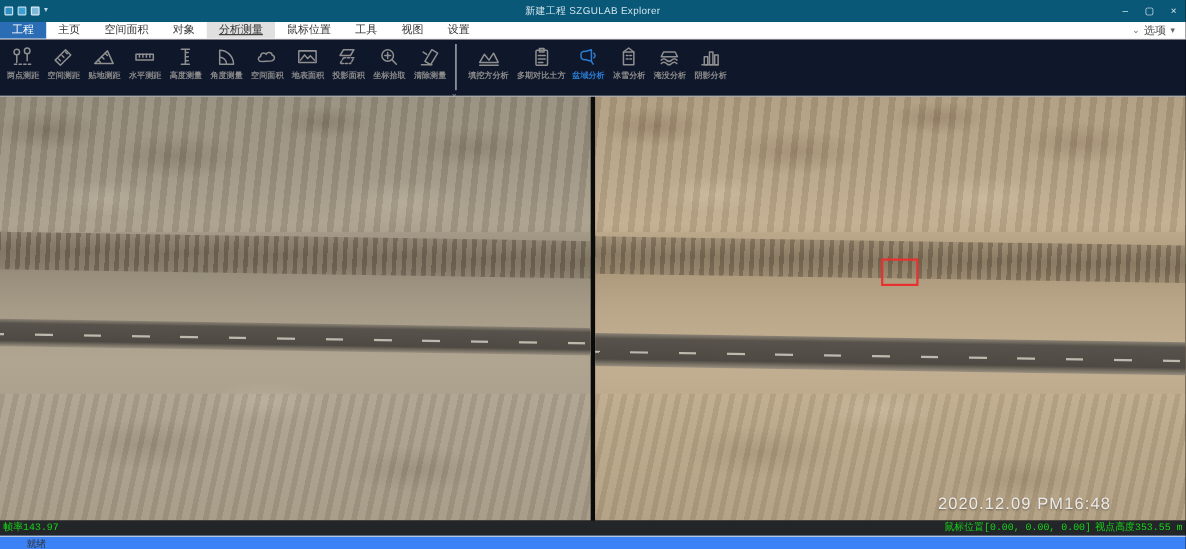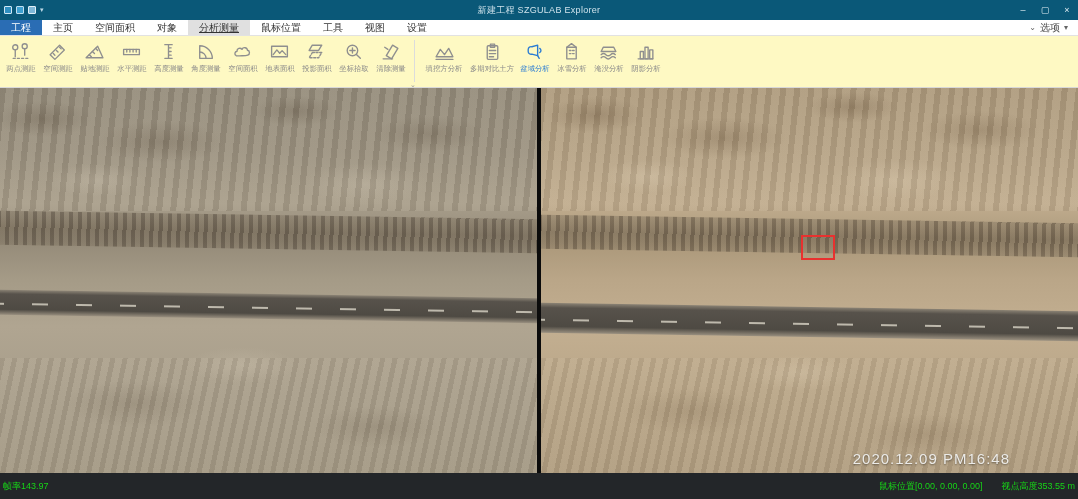--- a/index.html
+++ b/index.html
@@ -20,21 +20,21 @@
 
   
   .menubar { height:16px; background:#ffffff; display:flex; align-items:stretch; font-size:10px; color:#333; border-bottom:1px solid #e2e2e2; flex:0 0 auto; }
   .menu-item { padding:0 11px; line-height:16px; cursor:default; }
   .menu-item.accent { background:#2a6db4; color:#fff; }
   .menu-item.pressed { background:#e0e0e0;text-decoration:underline; }
   .menu-right { margin-left:auto; display:flex; align-items:center; gap:4px; padding-right:10px; color:#444; }
   .menu-right .sm-caret { font-size:8px; color:#666; }
 
   
-  .toolbar { height:52px; background:#fef9c3; border-bottom:1px solid #d8d8d8; display:flex; align-items:flex-start; padding:3px 0 0 2px; flex:0 0 auto; }
+  .toolbar { height:52px; background:#0f172a; border-bottom:1px solid #d8d8d8; display:flex; align-items:flex-start; padding:3px 0 0 2px; flex:0 0 auto;font-weight:bold; }
   .tbtn { width:37px; display:flex; flex-direction:column; align-items:center; gap:1px; padding-top:2px; }
   .tbtn svg { width:21px; height:21px; }
   .tbtn .tlabel { font-size:8px; transform:scale(.92); white-space:nowrap; color:#8a8a8a; }
   .tbtn.active .tlabel { color:#2b7cd3; }
   .tsep { width:1px; background:#dcdcdc; height:42px; margin:1px 5px 0 5px; position:relative; }
   .tsep .ovf { position:absolute; left:-4px; bottom:-7px; font-size:7px; color:#9a9a9a; }
   .ticon { stroke:#8f8f8f; fill:none; stroke-width:1.3; stroke-linecap:round; stroke-linejoin:round; }
   .tbtn.active .ticon { stroke:#2b7cd3; }
   .tbtn.wide { width:48px;align-items:center; }
 
@@ -75,23 +75,23 @@
                linear-gradient(180deg, rgba(88,76,60,.20), rgba(88,76,60,.42) 50%, rgba(88,76,60,.18)); }
   .road { position:absolute; left:-12px; right:-12px; transform:rotate(0.9deg);
     background:linear-gradient(180deg,#8a8274 0%,#57524b 16%,#4e4a43 78%,#9a9080 100%); }
   .road::before { content:""; position:absolute; left:0; right:0; top:52%; height:2px;
     background:repeating-linear-gradient(90deg, rgba(236,231,216,.7) 0 16px, rgba(236,231,216,0) 16px 44px); }
 
   .annotation-box { position:absolute; border:2px solid #e8312f; background:transparent; }
   .timestamp { position:absolute; right:68px; bottom:6px; color:#ecebe8; font-size:15px; letter-spacing:1px; text-shadow:0 1px 2px rgba(0,0,0,.45); }
 
   
-  .status-strip { height:26px; background:#232629; display:flex; justify-content:space-between; align-items:center; padding:0 3px; flex:0 0 auto; }
+  .status-strip { height:14px; background:#232629; display:flex; justify-content:space-between; align-items:center; padding:0 3px; flex:0 0 auto;font-family:Liberation Mono, monospace; }
   .status-strip span { font-size:9px; line-height:11px; color:#17d417; white-space:nowrap; }
-  .status-right { display:flex; gap:19px; }
+  .status-right { display:flex; gap:4px; }
   .readybar { height:14px; background:#3b82f6; border-top:1px solid #d6d6d6; display:flex; align-items:center; padding-left:24px; flex:0 0 auto; }
   .readybar span { font-size:9px; color:#333; }
   .bottombar { height:8px; background:#143c4e; position:relative; flex:0 0 auto; }
   .bottombar .thumb { position:absolute; left:585px; width:70px; top:1px; bottom:1px; background:#3e86ab; border-radius:1px; }
 </style>
 </head>
 <body>
 
 <div class="app">
 

